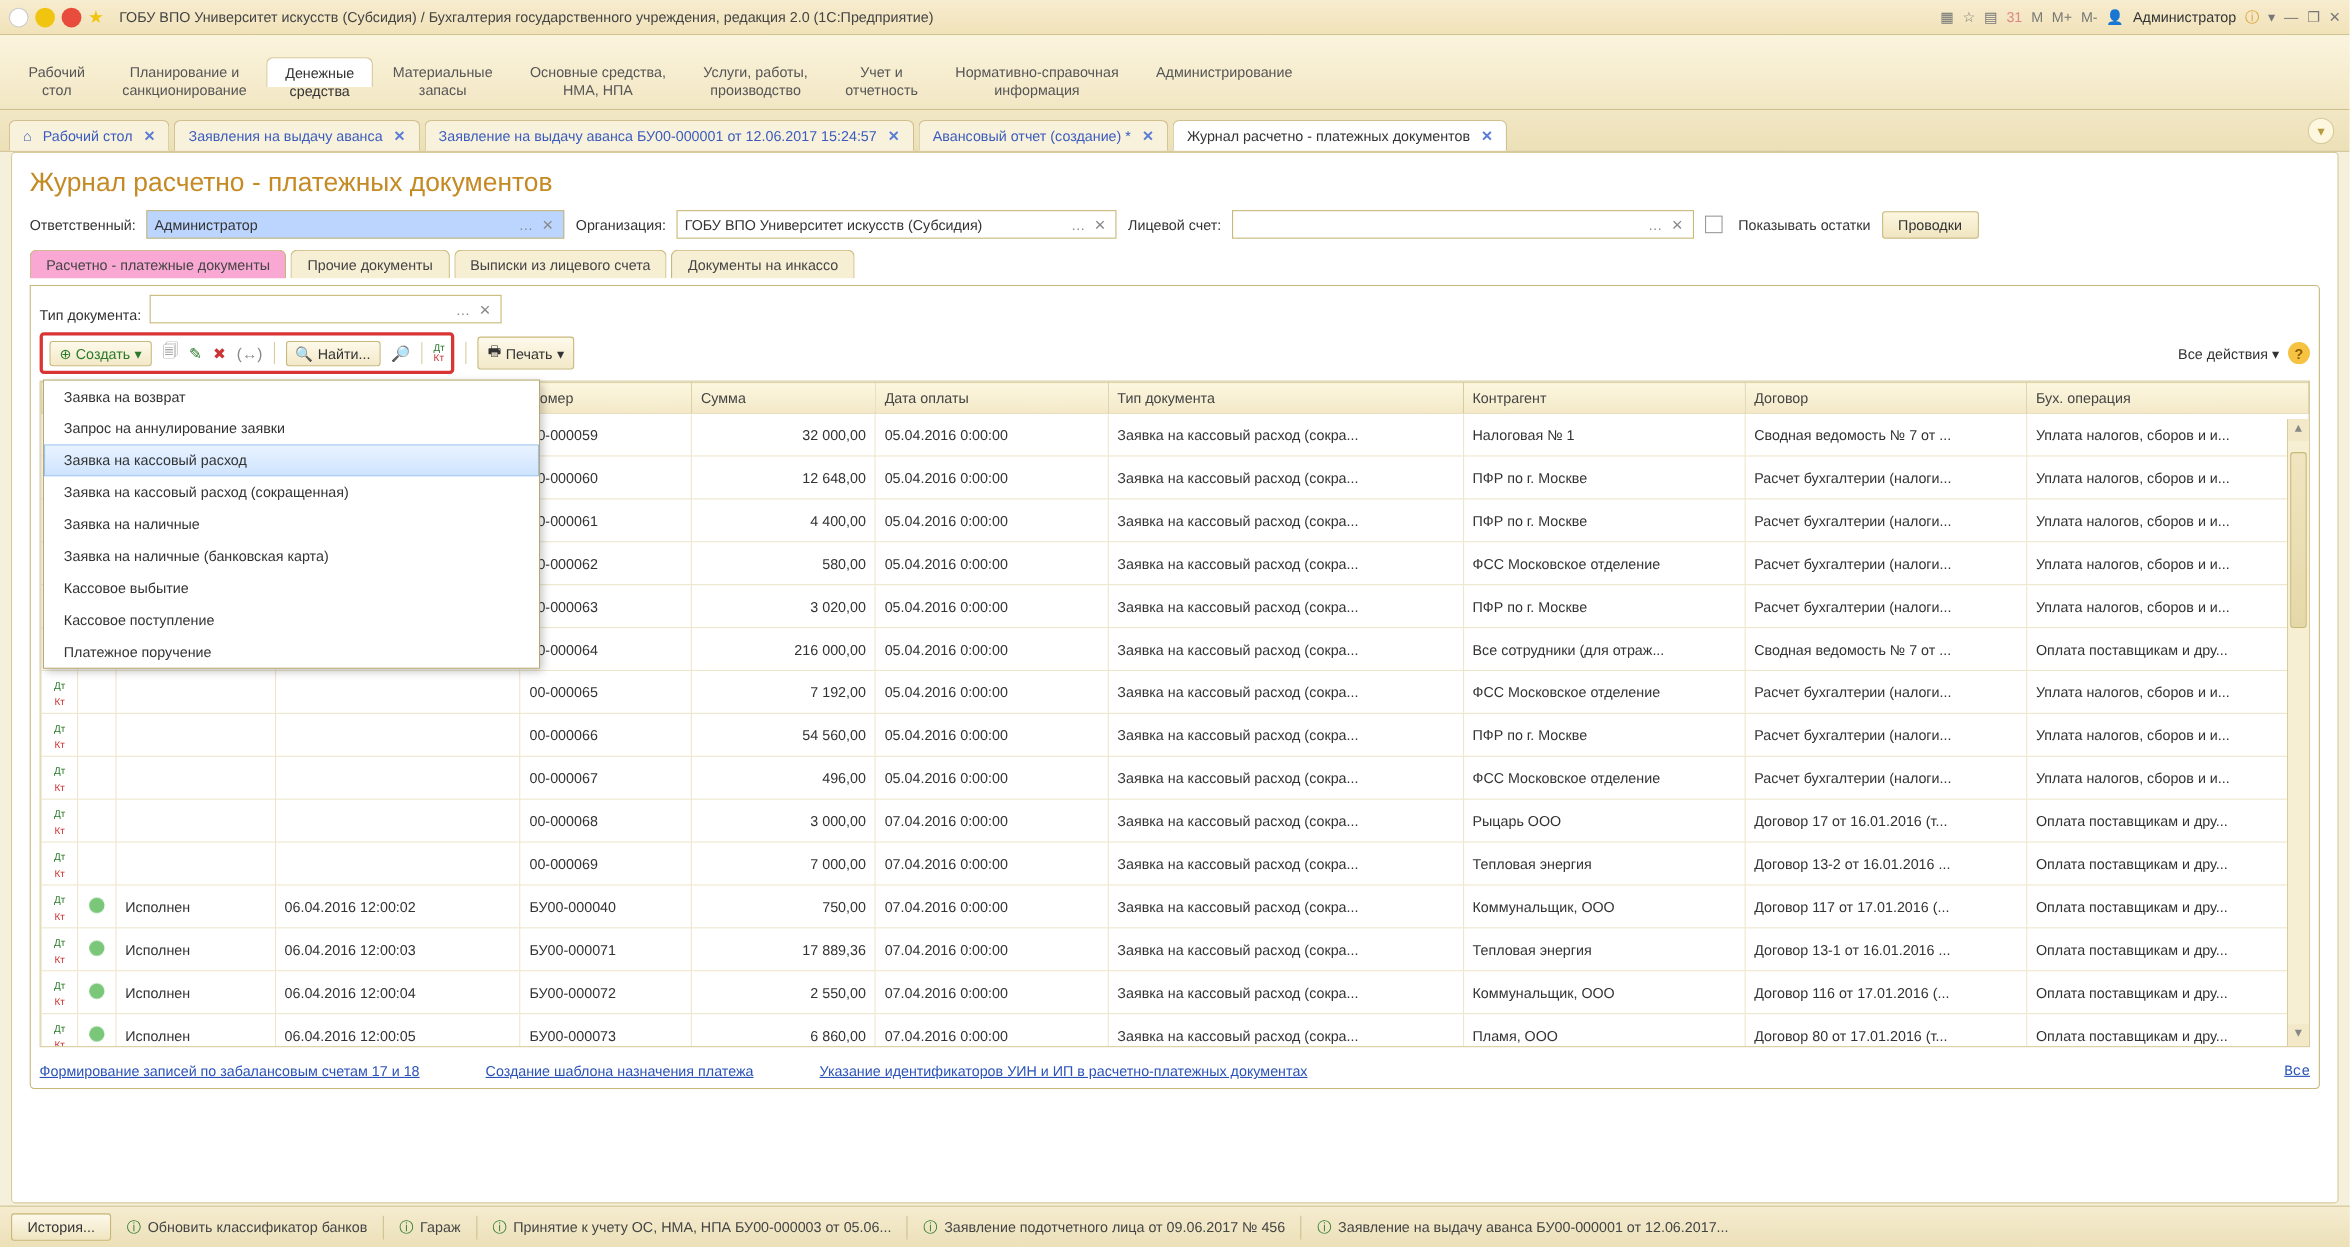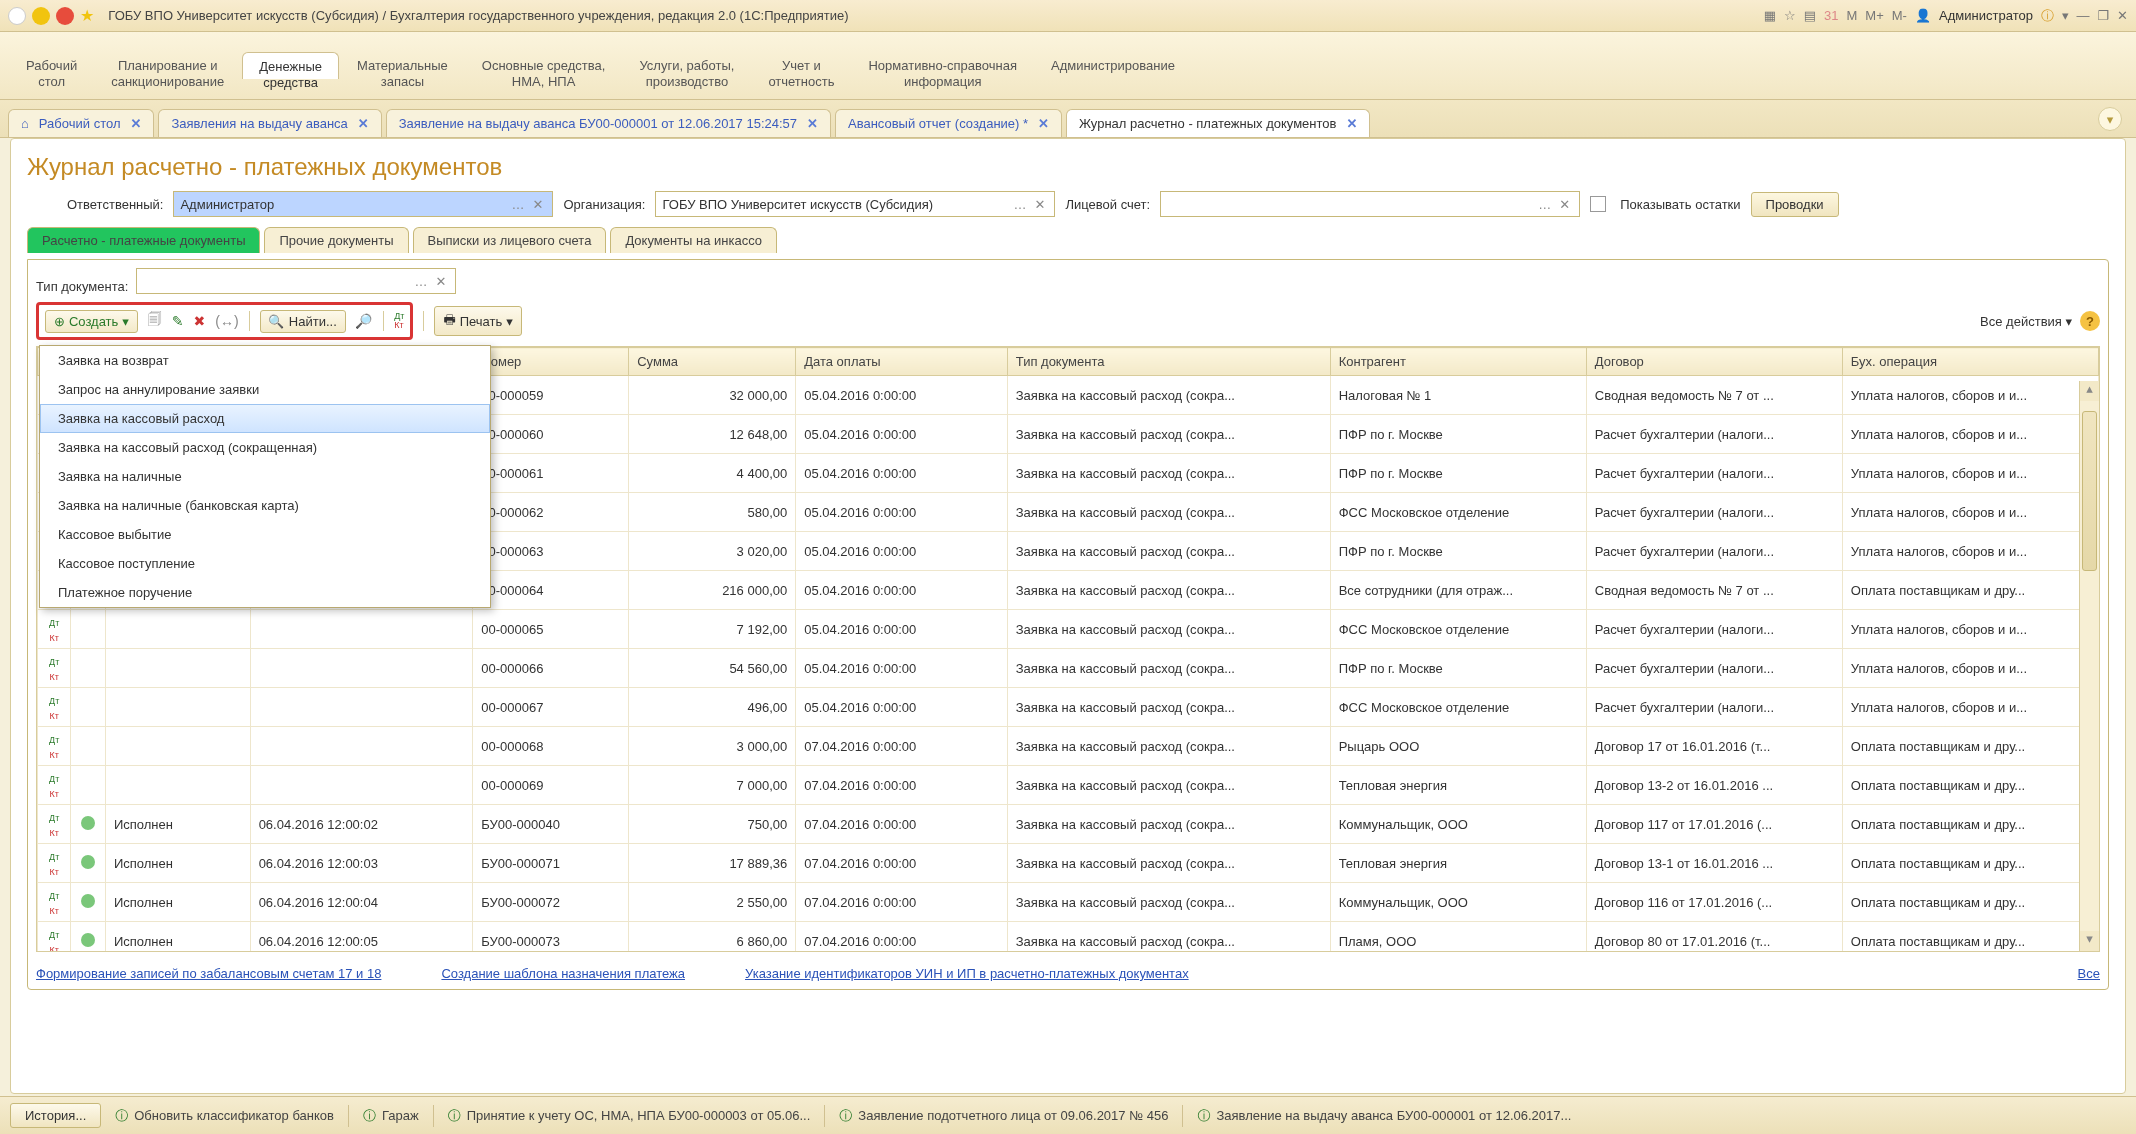--- a/index.html
+++ b/index.html
@@ -23,33 +23,33 @@
 .tabs-row { height: 38px; background: linear-gradient(#f2e7c4,#ece0b8); display:flex; align-items:flex-end; padding: 0 8px; gap:4px; border-bottom:1px solid #d0c090;}
 .tab { background:#f8f2dc; border:1px solid #d0c090; border-bottom:none; border-radius: 6px 6px 0 0; padding: 6px 12px; display:flex; align-items:center; gap:10px; color:#3b5cbe; cursor:pointer; white-space:nowrap;}
 .tab.active { background:#fff; color:#333; }
 .tab .x { color:#5a7bd6; font-weight:bold; cursor:pointer; }
 .tabs-right { margin-left:auto; padding:6px; }
 .chev-btn { width:24px;height:24px;border-radius:50%;border:1px solid #d8cc9c;background:#fdf7e0;display:flex;align-items:center;justify-content:center;color:#b59b3e; }
 
 
 .content { position:absolute; top:138px; left:10px; right:10px; bottom:40px; background:#fff; border:1px solid #d8cc9c; border-radius:4px; padding: 14px 16px 10px; overflow:hidden;}
 .page-title { color:#c48a24; font-size:24px; font-weight:normal; margin-bottom:10px;}
-.filter-row { display:flex; align-items:center; gap:10px; margin-bottom:10px; font-size:13px;margin-left:40px;}
+.filter-row { display:flex; align-items:center; gap:10px; margin-bottom:10px; font-size:13px;}
 .filter-row label { color:#333; }
 .inp { border:1px solid #c7b878; background:#fff; height:26px; padding:2px 6px; display:flex; align-items:center;}
 .inp.sel { background:#bcd5ff;}
 .inp-btns { margin-left:auto; display:flex; gap:2px;}
 .inp-btns span{ color:#888; cursor:pointer; padding:0 3px;}
 .chk { width:16px;height:16px;border:1px solid #999;background:#fff;display:inline-block;margin-right:4px;vertical-align:middle;}
 .btn { border:1px solid #c7b878; background:linear-gradient(#fdf7e0,#f0e5c0); padding:4px 14px; border-radius:3px; cursor:pointer;}
 
 
 .sub-tabs { display:flex; gap:4px; margin-bottom:6px;}
 .sub-tab { border:1px solid #c7b878; border-bottom:none; border-radius:6px 6px 0 0; padding:5px 14px; background:#f7efd4; cursor:pointer; color:#444;}
-.sub-tab.active { background:#22c55e;}
+.sub-tab.active { background:#f9a8d4;}
 .sub-panel { border:1px solid #c7b878; border-radius:0 4px 4px 4px; padding:8px; }
 
 .typ-row { display:flex; align-items:flex-end; gap:8px; margin-bottom:8px;}
 
 
 .toolbar-wrap { border:3px solid #d93434; border-radius:4px; padding:4px 6px; display:inline-block; position:relative;}
 .toolbar { display:flex; align-items:center; gap:10px;}
 .tb-btn { padding:3px 8px; border:1px solid #c7b878; border-radius:3px; background:linear-gradient(#fdf9eb,#f3e9c8); cursor:pointer; display:flex; align-items:center; gap:4px;}
 .tb-create { color:#2a7a2a;}
 .tb-ico { color:#888; cursor:pointer; font-size:14px;}
@@ -73,21 +73,21 @@
 .flag-dk .d{color:#2a7a2a;} .flag-dk .k{color:#c33;}
 .num-col { text-align:right;}
 .scrollbar-v { position:absolute; right:0; top:34px; bottom:0; width:20px; background:#f7efd4; border-left:1px solid #d8cc9c;}
 .scroll-thumb { position:absolute; left:2px; right:2px; top:30px; height:160px; background:linear-gradient(#f0e5c0,#e5d8a8); border:1px solid #c7b878; border-radius:3px;}
 .scroll-arrow { position:absolute; left:0; right:0; height:20px; text-align:center; color:#888; background:#f3e9c8;}
 .sa-up{top:0;} .sa-dn{bottom:0;}
 
 
 .bottom-links { display:flex; gap:60px; margin-top:14px; font-size:13px;}
 .bottom-links a { color:#2a52b8; text-decoration:underline; cursor:pointer;}
-.bottom-links .r { margin-left:auto;}
+.bottom-links .r { margin-left:auto;font-family:Liberation Mono, monospace;}
 
 
 .status-bar { position:absolute; left:0; right:0; bottom:0; height:38px; background:linear-gradient(#f5ecd0,#ece0b8); border-top:1px solid #d0c090; display:flex; align-items:center; padding:0 10px; gap:14px;}
 .sb-btn { border:1px solid #c7b878; background:linear-gradient(#fdf9eb,#f0e5c0); padding:4px 14px; border-radius:3px;}
 .sb-item { display:flex; align-items:center; gap:6px; color:#444;}
 .sb-ico { color:#2a7a2a;}
 .sb-sep { width:1px; height:22px; background:#d0c090;}
 
 .right-actions { margin-left:auto; display:flex; align-items:center; gap:8px;}
 .help-ico{ width:20px;height:20px;border-radius:50%;background:#f5c242;color:#8a5a00;display:flex;align-items:center;justify-content:center;font-weight:bold;}

